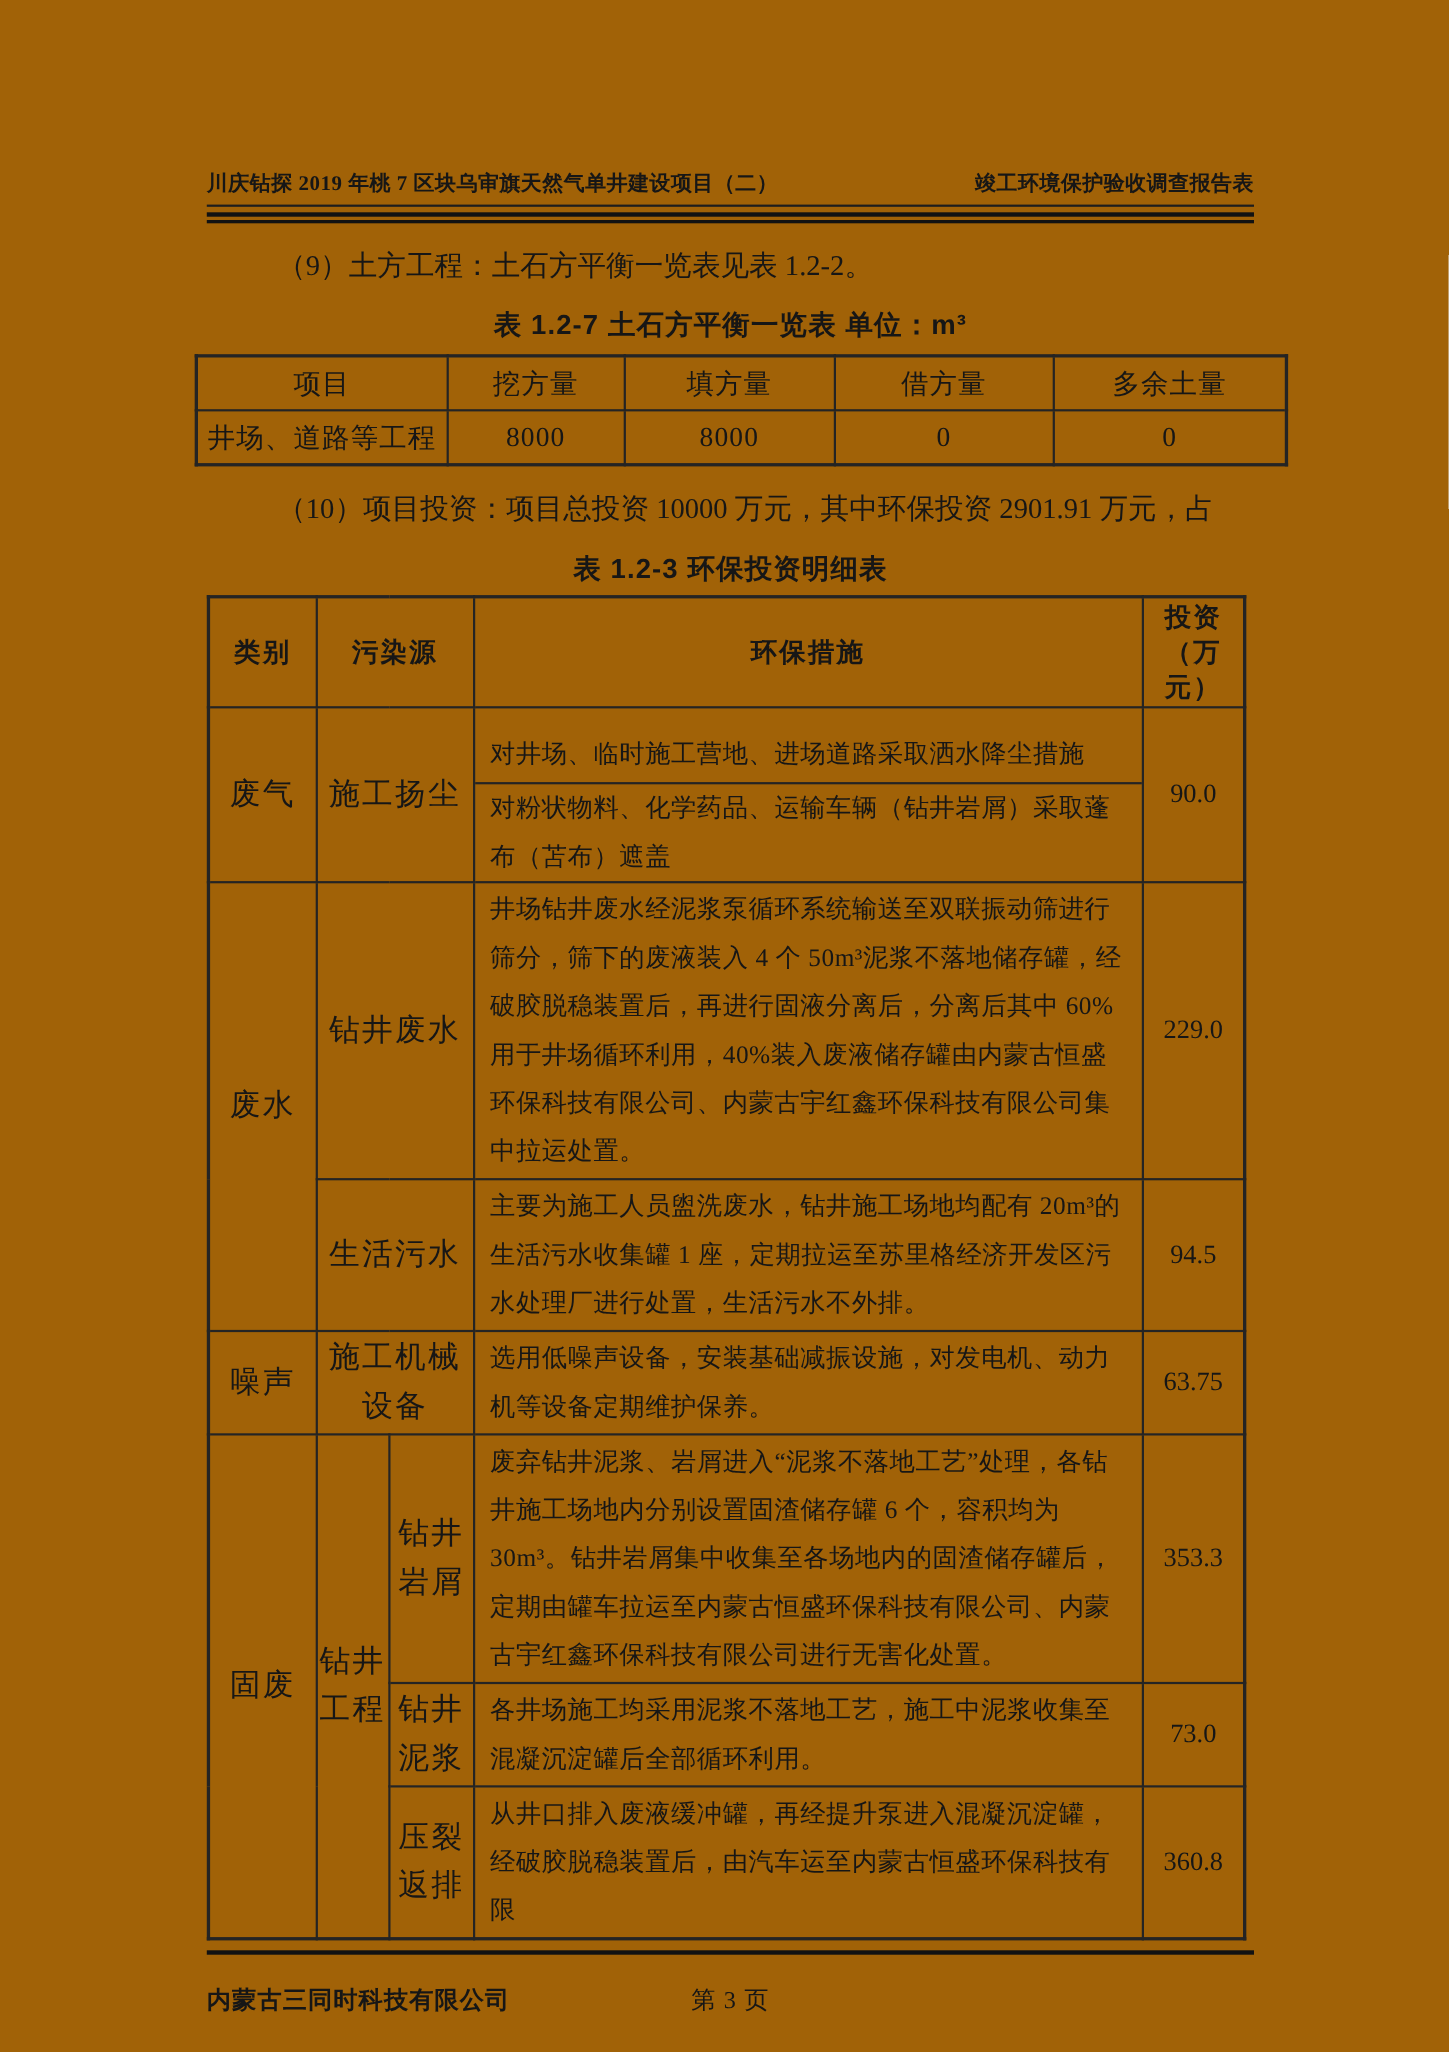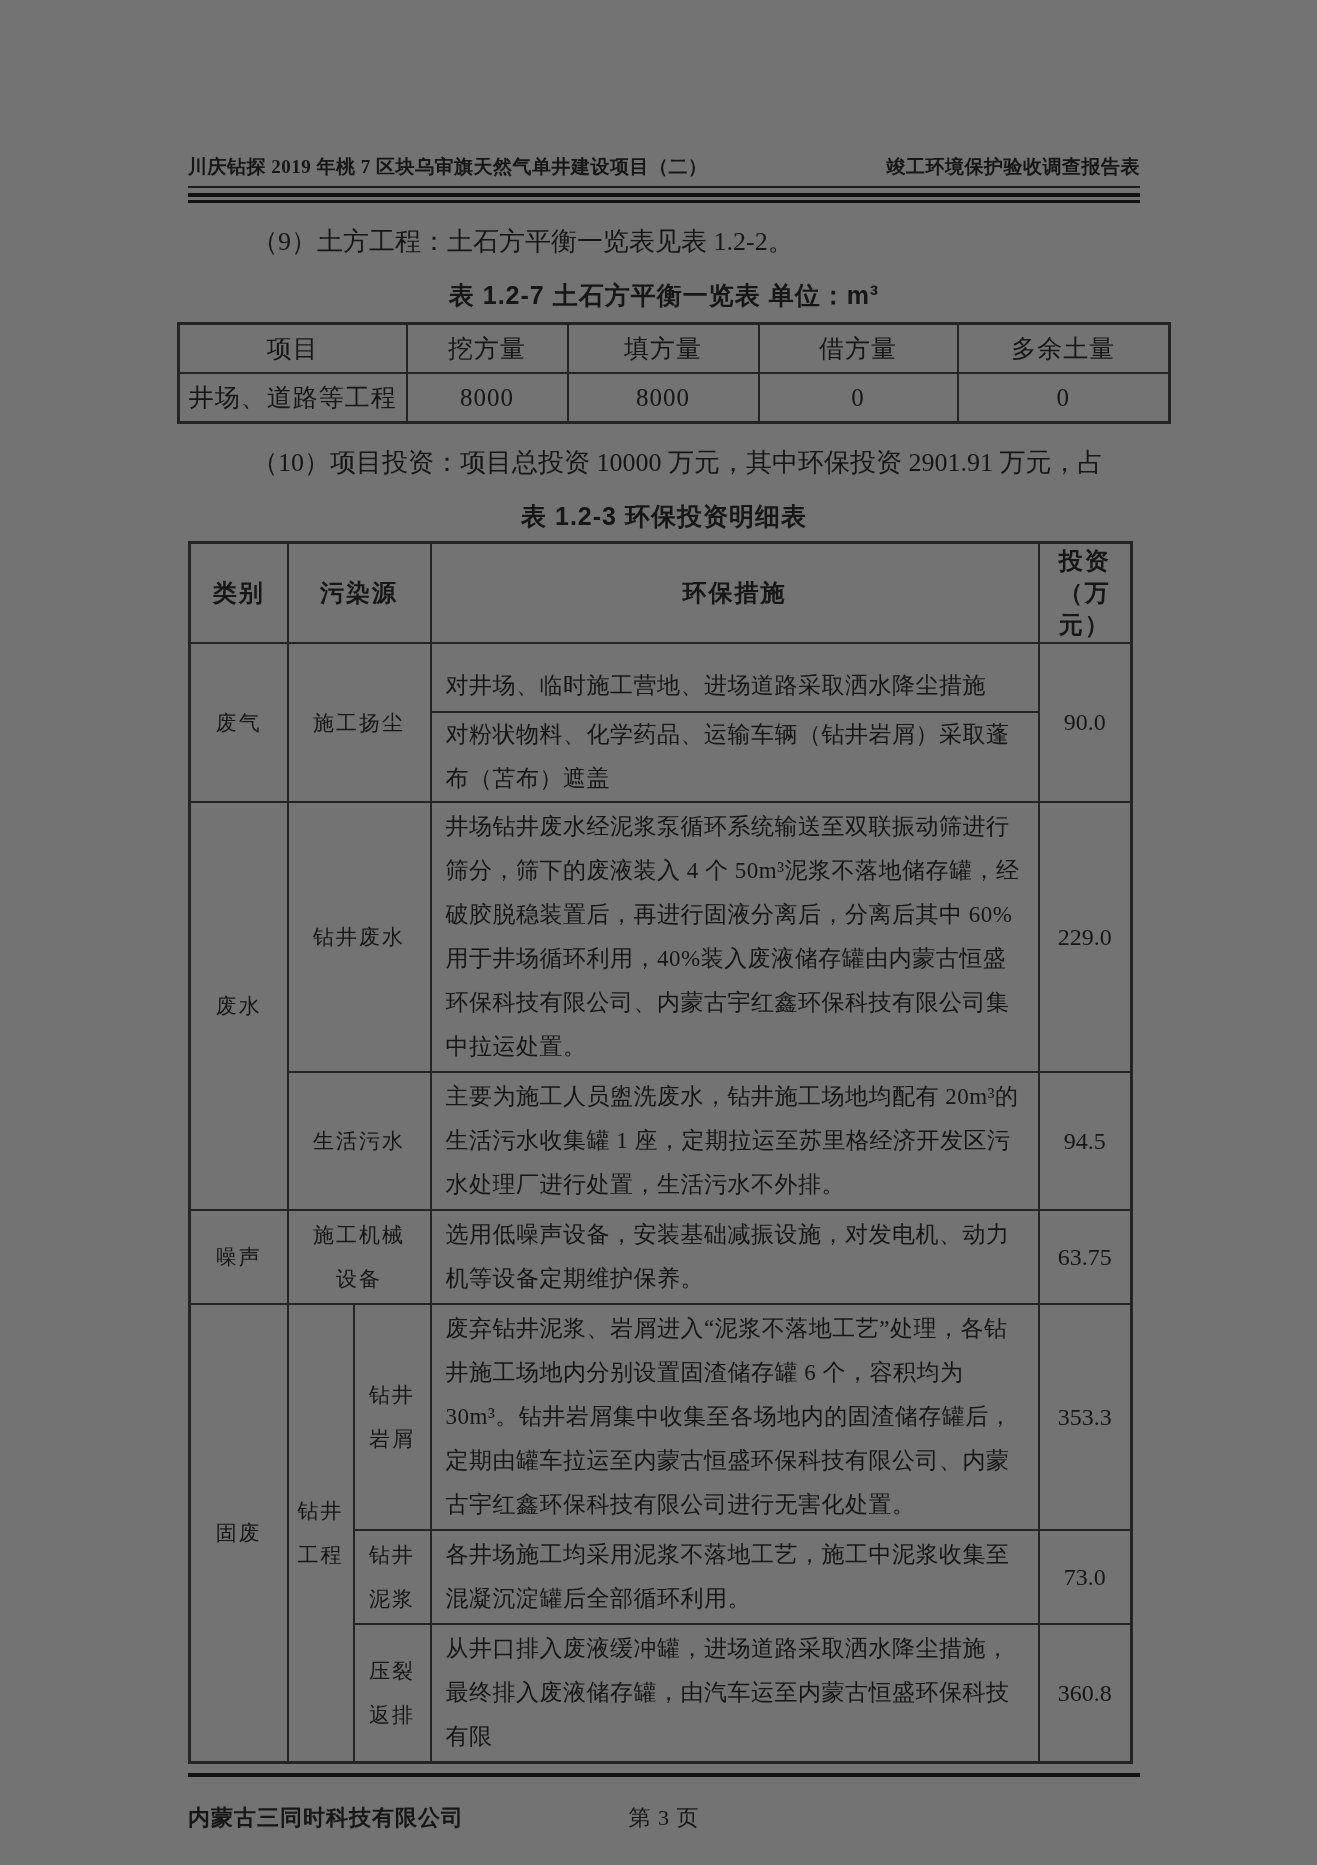--- a/index.html
+++ b/index.html
@@ -1,17 +1,17 @@
 <!DOCTYPE html>
 <html><head>
 <meta charset="utf-8">
 <style>
   html,body { margin:0; padding:0; background:#e8e8e8; }
   .page {
-    position:relative; width:1317px; height:1865px; background:#737373;
+    position:relative; width:1317px; height:1865px; background:#a16207;
     color:#161616; font-family:"Liberation Serif","DejaVu Serif",serif;
     overflow:hidden; margin:0 auto;
   }
   
   .hdr {
     display:flex; justify-content:space-between; align-items:flex-end;
     margin:154px 177px 0 188px; padding-bottom:6px;
     border-bottom:2px solid #1d1d1d;
     font-size:19px; font-weight:bold; letter-spacing:0.5px;
   }
@@ -34,21 +34,21 @@
     font-size:25px; font-weight:normal; letter-spacing:1px;
   }
   .t3 { margin:8px 0 0 188px; width:942px; border:3px solid #242424; }
   .t3 th {
     font-family:"Liberation Sans","DejaVu Sans",sans-serif;
     font-size:24px; font-weight:bold; text-align:center; vertical-align:middle;
     letter-spacing:2px;
     margin-left:27px;
   }
   .t3 .label {
-    font-size:21px; text-align:center; vertical-align:middle;
+    font-size:28px; text-align:center; vertical-align:middle;
     letter-spacing:2px; line-height:44px;
   }
   .t3 .pre { white-space:pre-line; }
   .t3 .measure {
     font-size:23px; line-height:44px; padding:2px 12px 2px 14px;
     vertical-align:middle; letter-spacing:0.5px; text-align:left;
   }
   .t3 .inv { font-size:24px; text-align:center; vertical-align:middle; }
   .t3 .split { padding:0; vertical-align:top; }
   .t3 .split .m1 {
@@ -178,21 +178,21 @@
     </tr>
     <tr class="r-sw2">
       <td class="label pre">钻井
 泥浆</td>
       <td class="measure">各井场施工均采用泥浆不落地工艺，施工中泥浆收集至混凝沉淀罐后全部循环利用。</td>
       <td class="inv">73.0</td>
     </tr>
     <tr class="r-sw3">
       <td class="label pre">压裂
 返排</td>
-      <td class="measure">从井口排入废液缓冲罐，进场道路采取洒水降尘措施，最终排入废液储存罐，由汽车运至内蒙古恒盛环保科技有限</td>
+      <td class="measure">从井口排入废液缓冲罐，再经提升泵进入混凝沉淀罐，经破胶脱稳装置后，由汽车运至内蒙古恒盛环保科技有限</td>
       <td class="inv">360.8</td>
     </tr>
   </tbody>
     </table>
 
   <div class="ftr-rule"></div>
   <div class="ftr">
     <span>内蒙古三同时科技有限公司</span>
     <span class="pagenum">第 3 页</span>
   </div>

